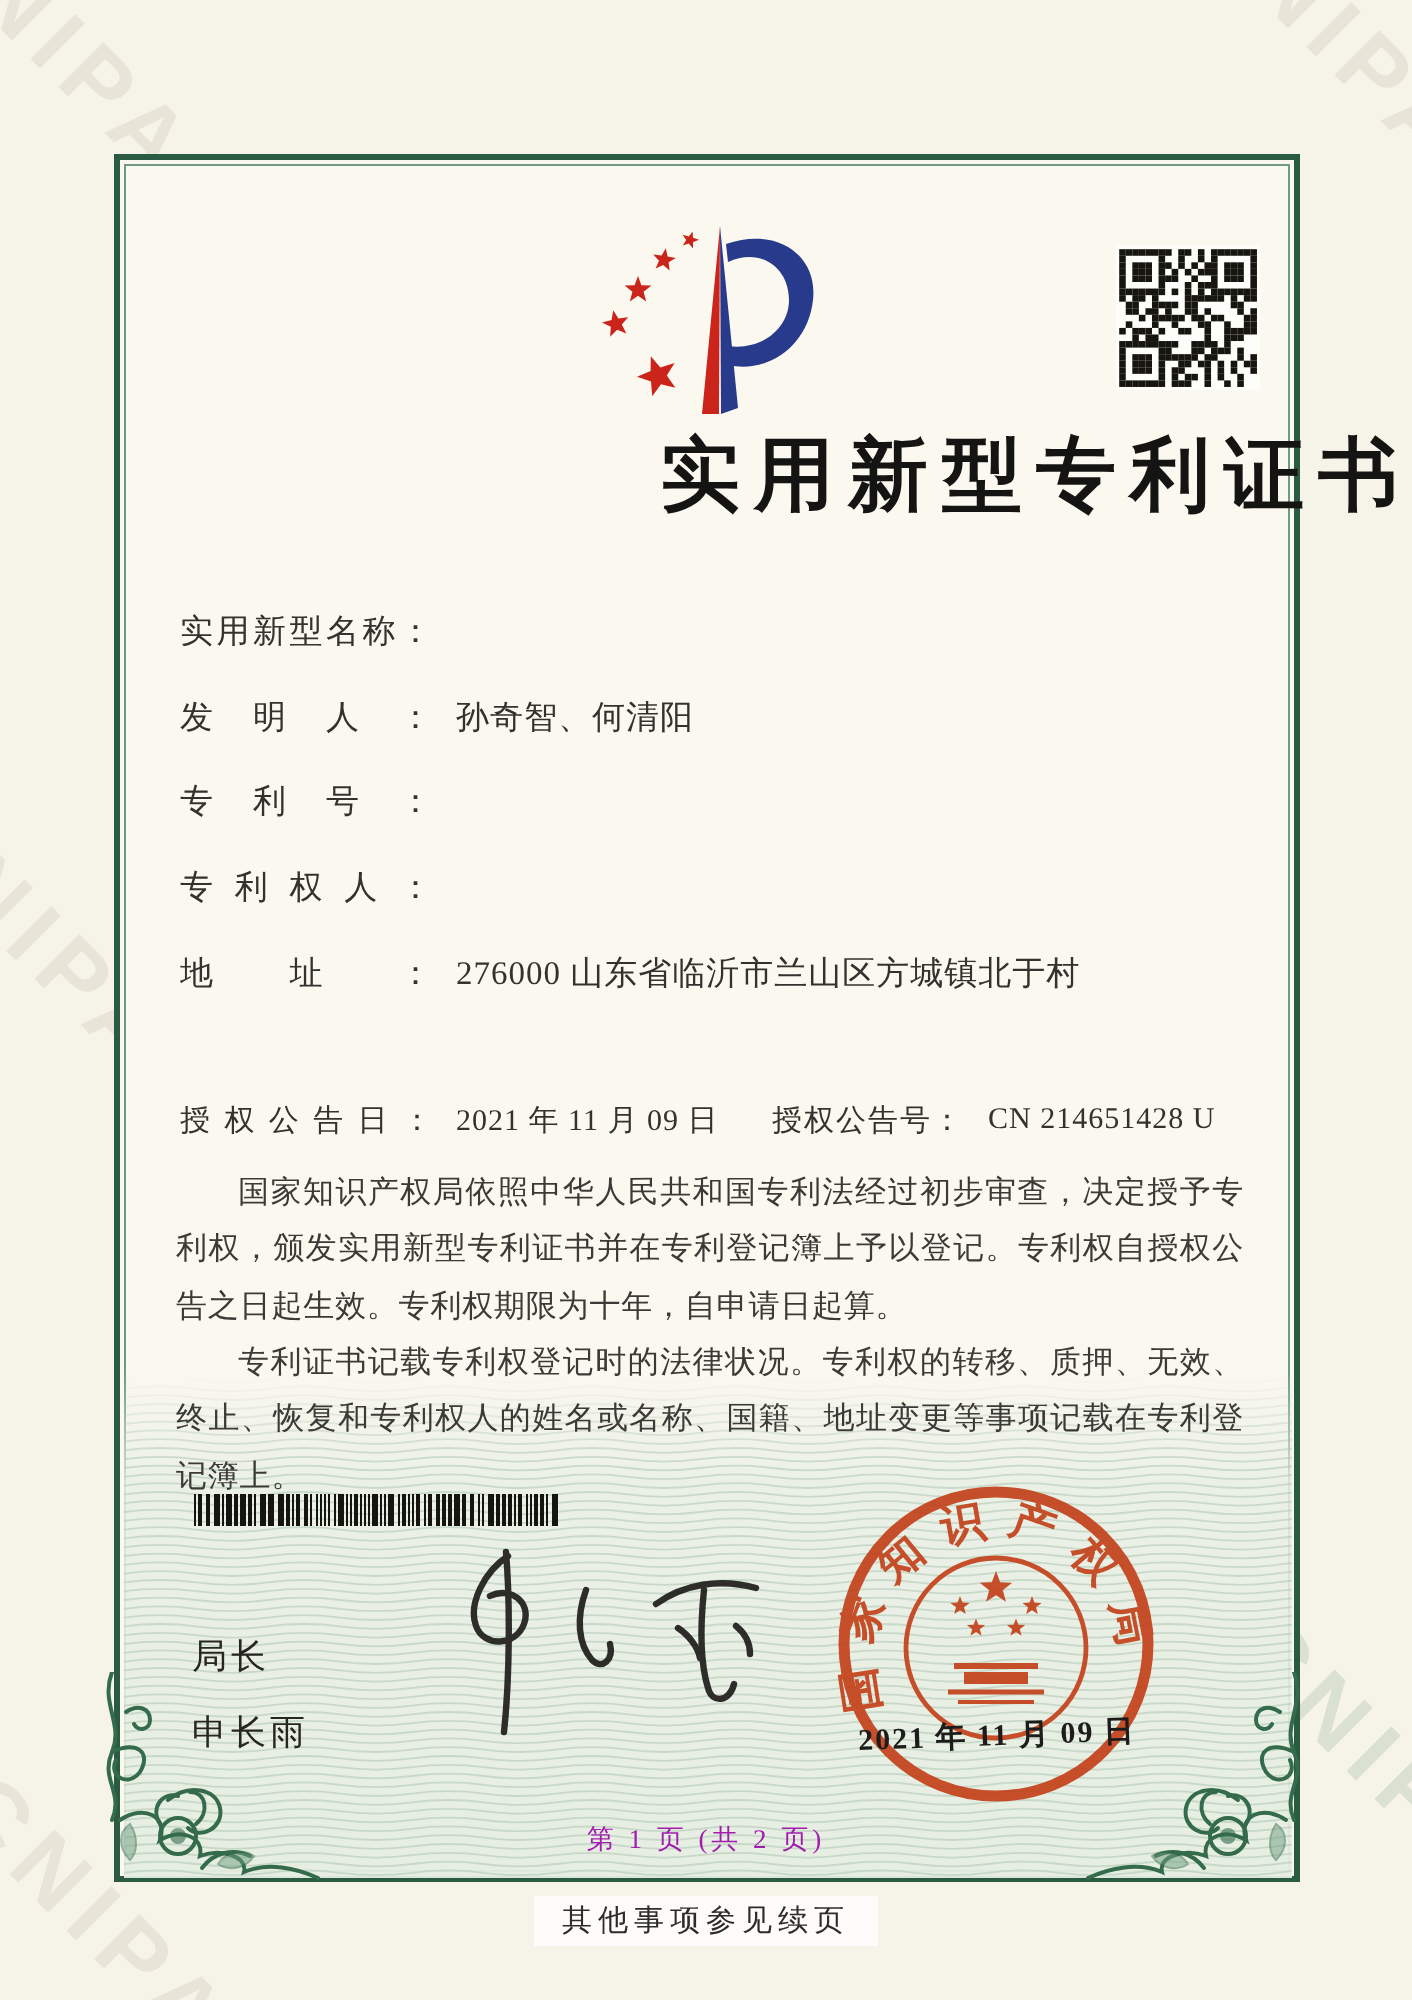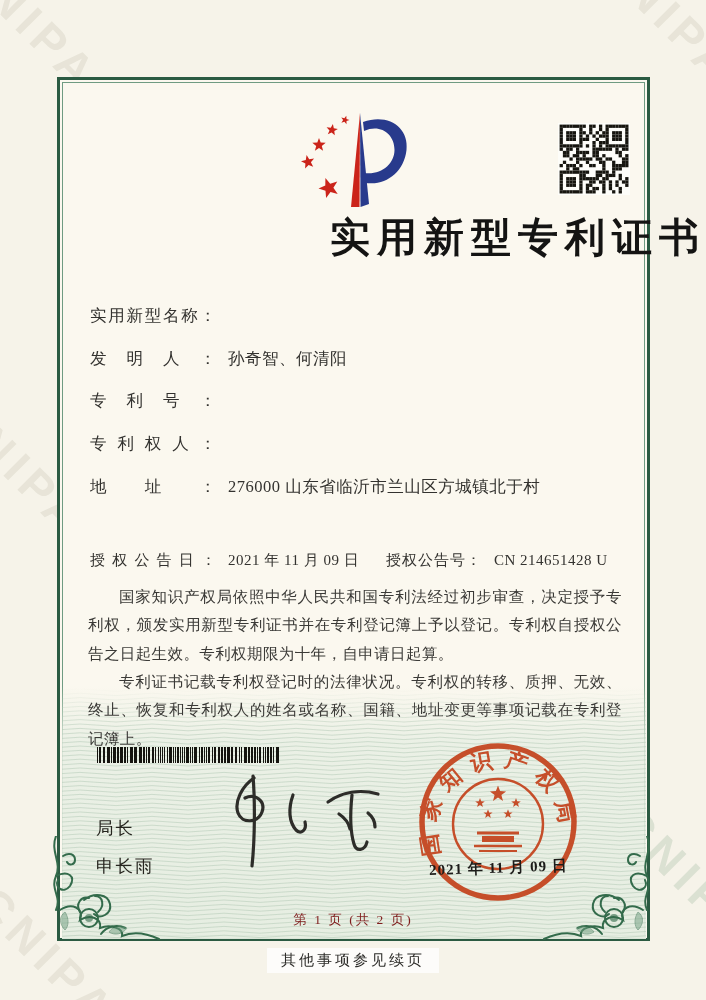--- a/index.html
+++ b/index.html
@@ -75,21 +75,21 @@
   .signer .line2{margin-top:14px;}
   .signature{position:absolute; left:192px; top:770px; z-index:4;}
   .seal{position:absolute; left:416px; top:740px; z-index:5; opacity:.93;}
   .seal-date{
     position:absolute; left:429px; top:858px; width:172px; z-index:6;
     font-size:15px; font-weight:bold; letter-spacing:1px; color:#1d1c1a;
     transform:rotate(-2deg); white-space:nowrap;
   }
   .page-indicator{
     position:absolute; left:0; top:911px; width:100%; text-align:center;
-    font-size:13.5px; letter-spacing:2px; color:#7f1d1d; z-index:3;
+    font-size:13.5px; letter-spacing:2px; color:#a21caf; z-index:3;
   }
   .footer-note{position:absolute; left:0; top:948px; width:100%; text-align:center; z-index:3;}
   .footer-note span{
     display:inline-block; background:rgba(255,255,255,.75); padding:3px 14px;
     font-size:15px; letter-spacing:3px; color:#2d2c29;
   }
   .ornament{position:absolute; z-index:4;}
   .orn-left{left:49px; top:836px;}
   .orn-right{left:538px; top:836px; transform:scaleX(-1);}
 </style>

